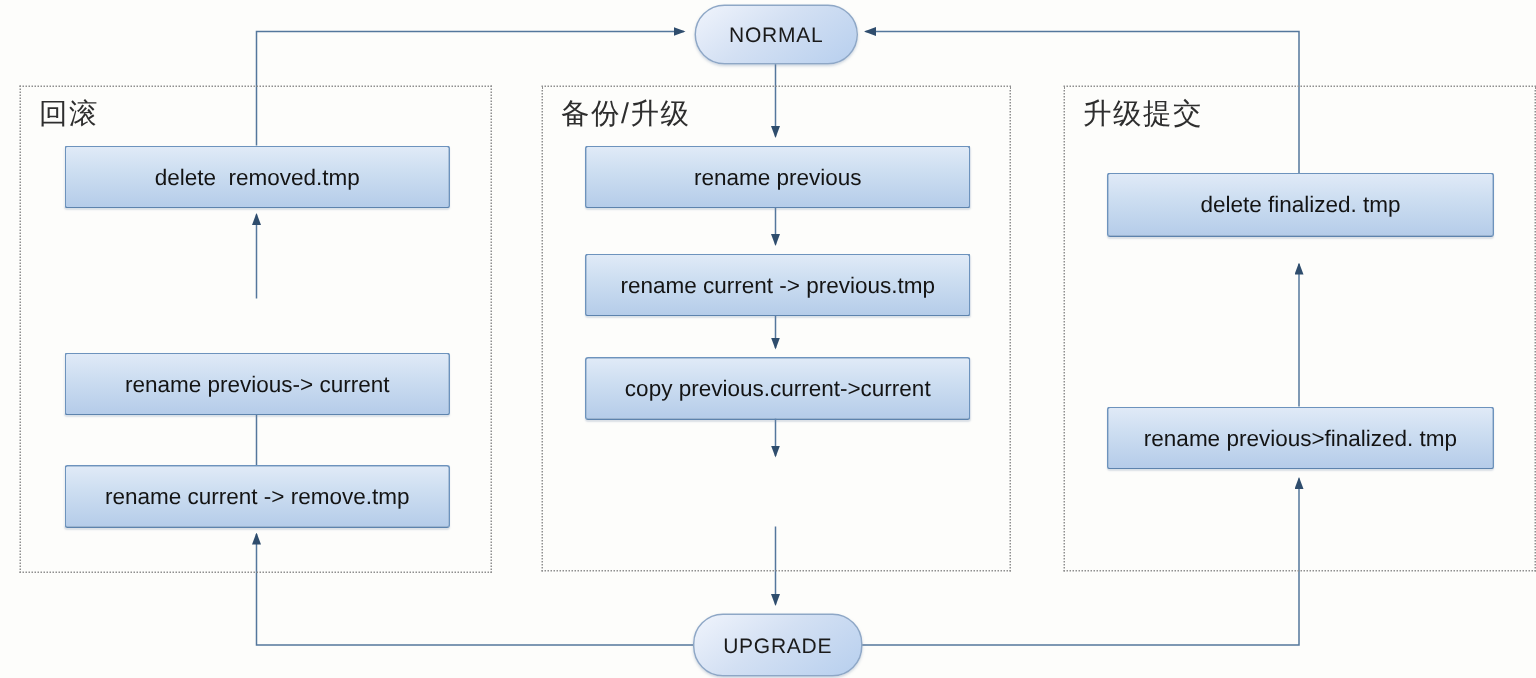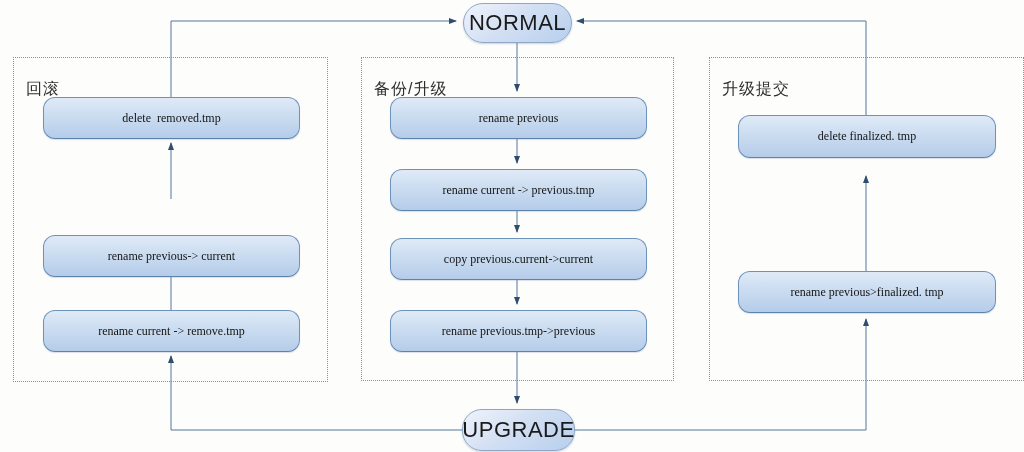--- a/index.html
+++ b/index.html
@@ -15,60 +15,58 @@
   }
   
   .group{
     position:absolute;
     border:1px dotted #8f8f8f;
     background:transparent;
   }
   .group-label{
     position:absolute;
     top:5px;left:12px;
-    font-size:16px;
+    font-size:19px;
     color:#2e2e2e;
     letter-spacing:1px;
     white-space:pre;
-    margin-top:16px;
   }
   #group-rollback{left:13px;top:57px;width:313px;height:323px;}
   #group-backup  {left:361px;top:57px;width:311px;height:322px;}
   #group-commit  {left:709px;top:57px;width:313px;height:322px;}
 
   
   .step{
     position:absolute;
     height:40px;
     border:1px solid #6d93bd;
     border-bottom-color:#5d83ad;
-    border-radius:12px;
+    border-radius:2px;
     background:linear-gradient(180deg,#e0eaf7 0%,#cddef1 40%,#b5cce9 100%);
     display:flex;align-items:center;justify-content:center;
-    font-size:12px;color:#141414;
+    font-size:15px;color:#141414;
     white-space:pre;
     box-shadow:0 1px 1px rgba(120,140,170,0.25);
-    font-family:Liberation Serif, serif;
   }
   .g1{left:43px;width:255px;}
   .g2{left:390px;width:255px;}
   .g3{left:738px;width:256px;}
 
   #s-r1{top:97px;}  #s-r2{top:199px;margin-top:36px;} #s-r3{top:310px;}
   #s-b1{top:97px;}  #s-b2{top:169px;} #s-b3{top:238px;} #s-b4{top:310px;}
   #s-c1{top:115px;height:41px;} #s-c2{top:271px;}
 
   
   .terminal{
     position:absolute;
     border:1px solid #8ea7c6;
     border-radius:20px;
     background:linear-gradient(145deg,#f0f4fc 0%,#d3e0f3 45%,#b7cfee 100%);
     display:flex;align-items:center;justify-content:center;
-    font-size:22px;color:#1a1a1a;
+    font-size:14px;color:#1a1a1a;
     letter-spacing:0.5px;
     box-shadow:0 1px 2px rgba(110,135,170,0.35);
   }
   #node-normal {left:463px;top:3px;width:107px;height:38px;}
   #node-upgrade{left:462px;top:409px;width:111px;height:40px;}
 
   
   svg.connectors{
     position:absolute;left:0;top:0;
     width:1024px;height:452px;
@@ -117,21 +115,20 @@
   <div class="step g1" id="s-r1">delete  removed.tmp</div>
   <div class="step g1" id="s-r2">rename previous-&gt; current</div>
   <div class="step g1" id="s-r3">rename current -&gt; remove.tmp</div>
 
   <div class="group" id="group-backup">
     <span class="group-label">备份/升级</span>
   </div>
   <div class="step g2" id="s-b1">rename previous</div>
   <div class="step g2" id="s-b2">rename current -&gt; previous.tmp</div>
   <div class="step g2" id="s-b3">copy previous.current-&gt;current</div>
-  <div class="step g2" id="s-b4">rename previous.tmp-&gt;previous</div>
 
   <div class="group" id="group-commit">
     <span class="group-label">升级提交</span>
   </div>
   <div class="step g3" id="s-c1">delete finalized. tmp</div>
   <div class="step g3" id="s-c2">rename previous&gt;finalized. tmp</div>
 
 </div>
 
 </body></html>

